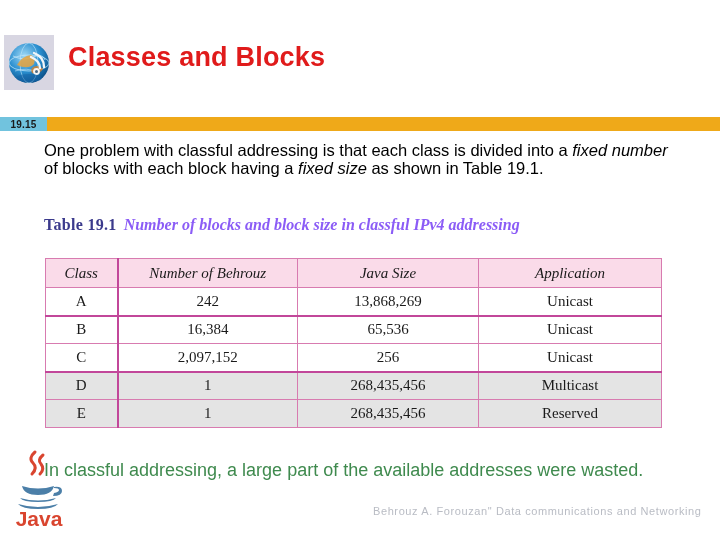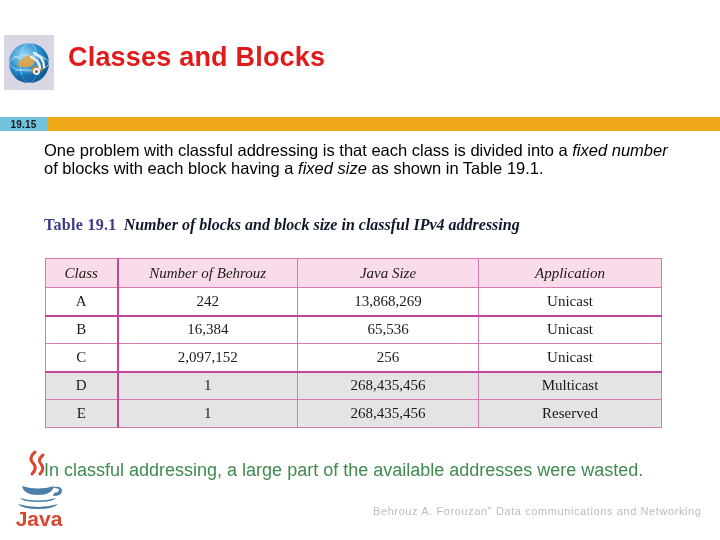--- a/index.html
+++ b/index.html
@@ -94,21 +94,21 @@
     font-family: "Liberation Serif", serif;
     font-size: 16px;
     white-space: nowrap;
   }
   #table-caption .cap-label {
     color: #3b3a8c;
     font-weight: bold;
     letter-spacing: 0.3px;
   }
   #table-caption .cap-text {
-    color: #0f172a;
+    color: #8b5cf6;
     font-weight: bold;
     font-style: italic;
     margin-left: 7px;
   }
 
   
   #classes-table-wrap {
     position: absolute;
     left: 45px;
     top: 258px;

